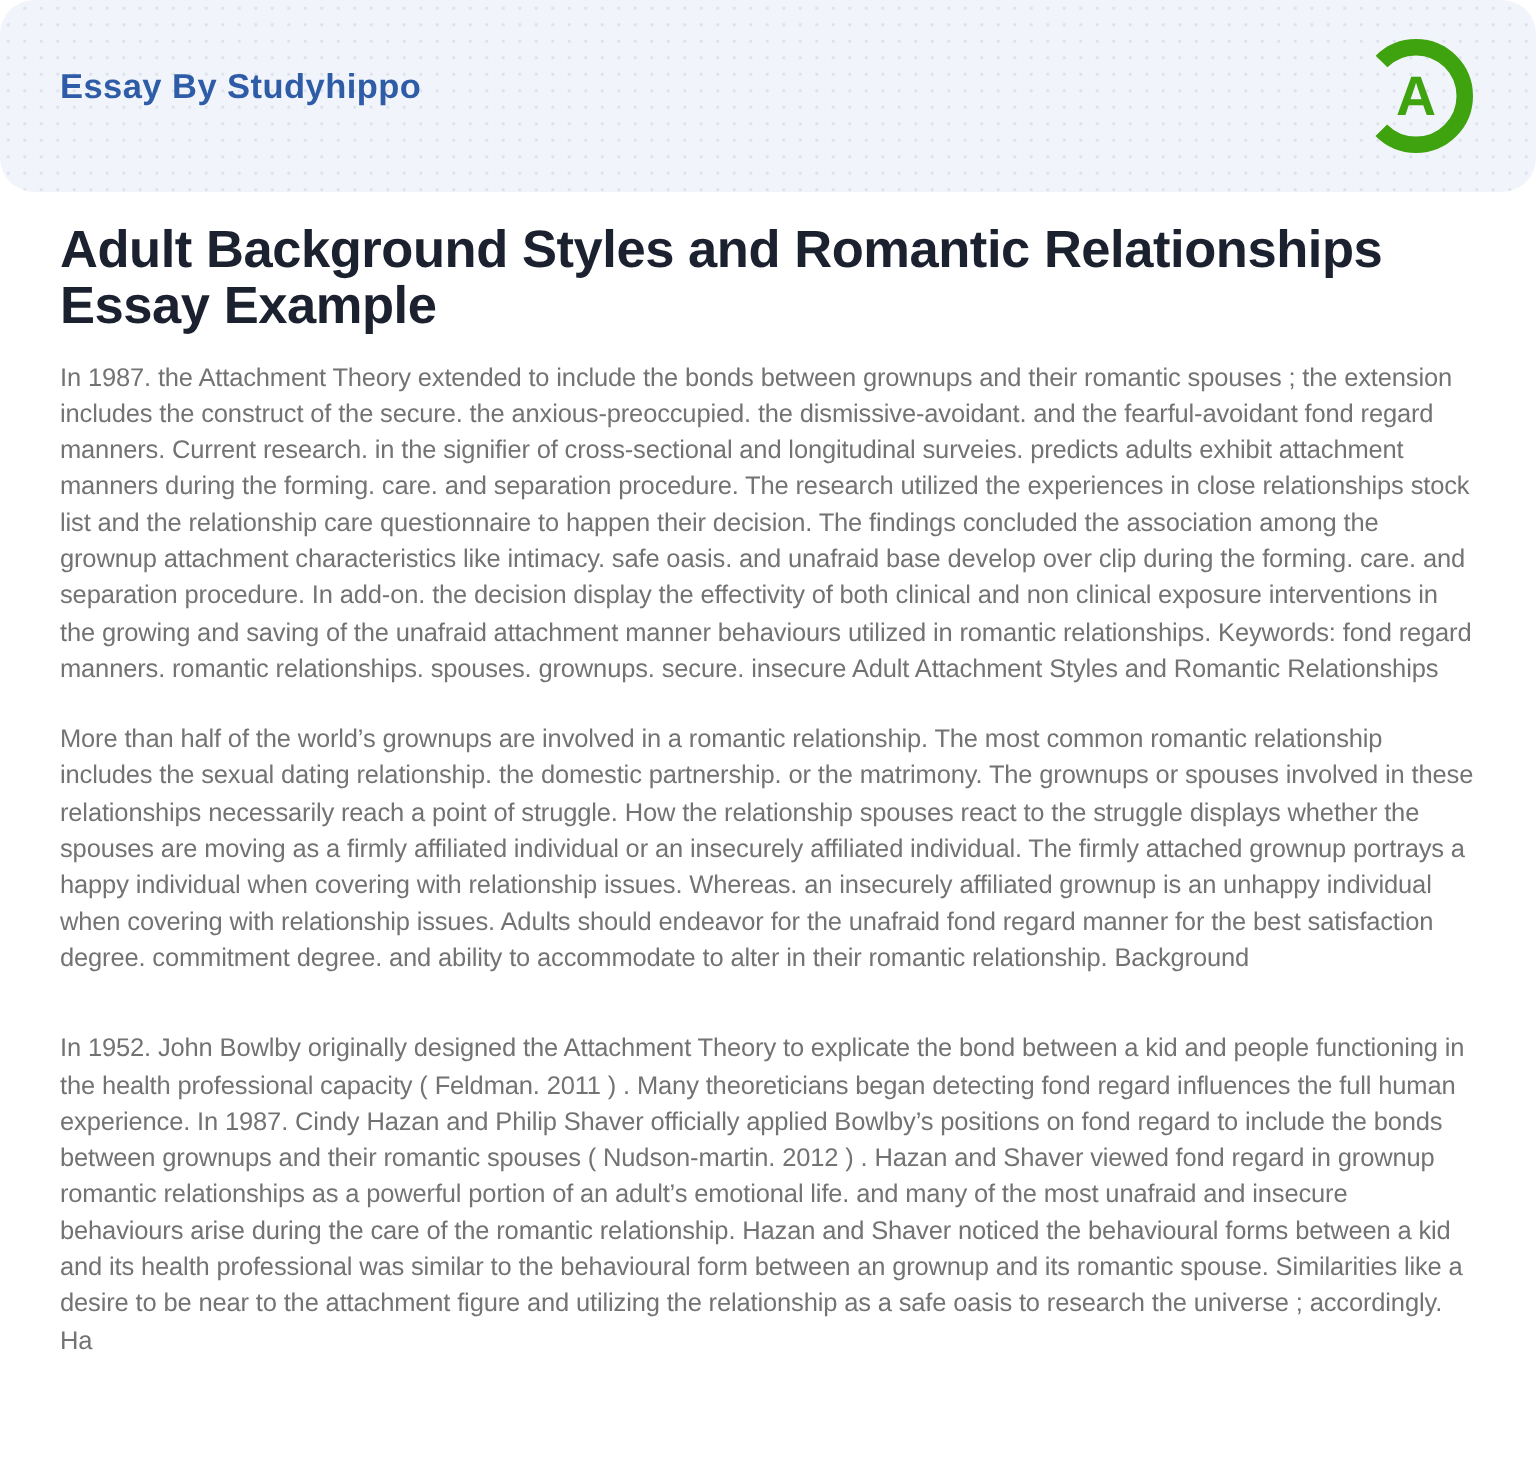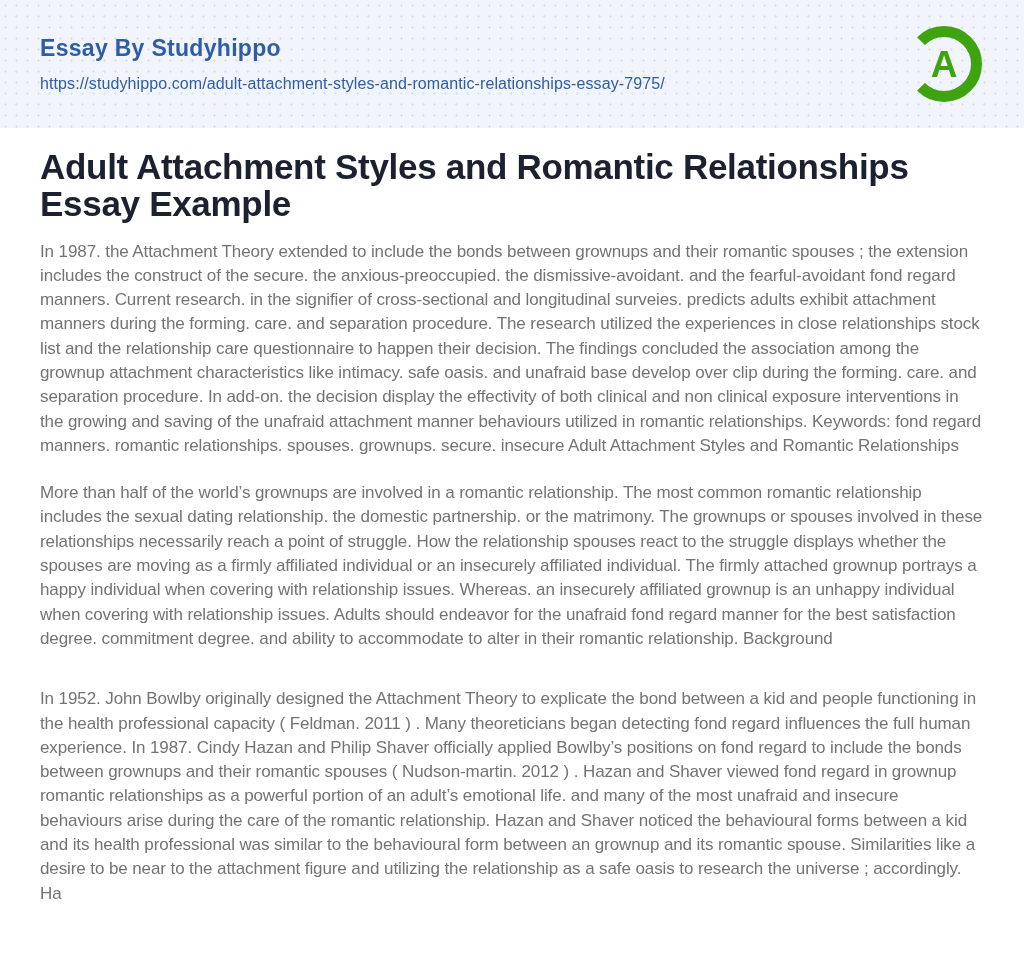--- a/index.html
+++ b/index.html
@@ -13,20 +13,21 @@
   
   .page-header {
     height: 128px;
     background-color: #f1f4fa;
     background-image: radial-gradient(circle, #dde3ed 1px, transparent 1.2px);
     background-size: 11px 11px;
     display: flex;
     align-items: center;
     justify-content: space-between;
     padding: 0 40px;
+    border-radius: 23px;
   }
   .site-title {
     font-size: 23px;
     font-weight: 700;
     letter-spacing: 0.3px;
     color: #2e5ca6;
     margin-bottom: 13px;
   }
   .essay-url {
     font-size: 16px;
@@ -58,31 +59,30 @@
     margin: 0 0 23px 0;
   }
   .essay-paragraph:last-child { margin-bottom: 0; margin-top: 36px; }
 </style>
 </head>
 <body>
 
 <header class="page-header">
   <div>
     <div class="site-title">Essay By Studyhippo</div>
-    <a class="essay-url" href="#">https://studyhippo.com/adult-attachment-styles-and-romantic-relationships-essay-7975/</a>
   </div>
   <div class="logo-wrap">
     <svg width="80" height="80" viewBox="0 0 80 80">
       <circle cx="40" cy="40" r="32.5" fill="none" stroke="#3fa30f" stroke-width="11" stroke-dasharray="153.1 51.1" transform="rotate(-135 40 40)"></circle>
       <text x="40" y="52.5" text-anchor="middle" font-family="Liberation Sans, DejaVu Sans, sans-serif" font-size="37" font-weight="600" fill="#3fa30f">A</text>
     </svg>
   </div>
 </header>
 
 <main class="essay-main">
-  <h1 class="essay-title">Adult Attachment Styles and Romantic Relationships Essay Example</h1>
+  <h1 class="essay-title">Adult Background Styles and Romantic Relationships Essay Example</h1>
 
   <p class="essay-paragraph">In 1987. the Attachment Theory extended to include the bonds between grownups and their romantic spouses ; the extension includes the construct of the secure. the anxious-preoccupied. the dismissive-avoidant. and the fearful-avoidant fond regard manners. Current research. in the signifier of cross-sectional and longitudinal surveies. predicts adults exhibit attachment manners during the forming. care. and separation procedure. The research utilized the experiences in close relationships stock list and the relationship care questionnaire to happen their decision. The findings concluded the association among the grownup attachment characteristics like intimacy. safe oasis. and unafraid base develop over clip during the forming. care. and separation procedure. In add-on. the decision display the effectivity of both clinical and non clinical exposure interventions in the growing and saving of the unafraid attachment manner behaviours utilized in romantic relationships. Keywords: fond regard manners. romantic relationships. spouses. grownups. secure. insecure Adult Attachment Styles and Romantic Relationships</p>
 
   <p class="essay-paragraph">More than half of the world’s grownups are involved in a romantic relationship. The most common romantic relationship includes the sexual dating relationship. the domestic partnership. or the matrimony. The grownups or spouses involved in these relationships necessarily reach a point of struggle. How the relationship spouses react to the struggle displays whether the spouses are moving as a firmly affiliated individual or an insecurely affiliated individual. The firmly attached grownup portrays a happy individual when covering with relationship issues. Whereas. an insecurely affiliated grownup is an unhappy individual when covering with relationship issues. Adults should endeavor for the unafraid fond regard manner for the best satisfaction degree. commitment degree. and ability to accommodate to alter in their romantic relationship. Background</p>
 
   <p class="essay-paragraph">In 1952. John Bowlby originally designed the Attachment Theory to explicate the bond between a kid and people functioning in the health professional capacity ( Feldman. 2011 ) . Many theoreticians began detecting fond regard influences the full human experience. In 1987. Cindy Hazan and Philip Shaver officially applied Bowlby’s positions on fond regard to include the bonds between grownups and their romantic spouses ( Nudson-martin. 2012 ) . Hazan and Shaver viewed fond regard in grownup romantic relationships as a powerful portion of an adult’s emotional life. and many of the most unafraid and insecure behaviours arise during the care of the romantic relationship. Hazan and Shaver noticed the behavioural forms between a kid and its health professional was similar to the behavioural form between an grownup and its romantic spouse. Similarities like a desire to be near to the attachment figure and utilizing the relationship as a safe oasis to research the universe ; accordingly. Ha</p>
 </main>
 
 </body></html>

